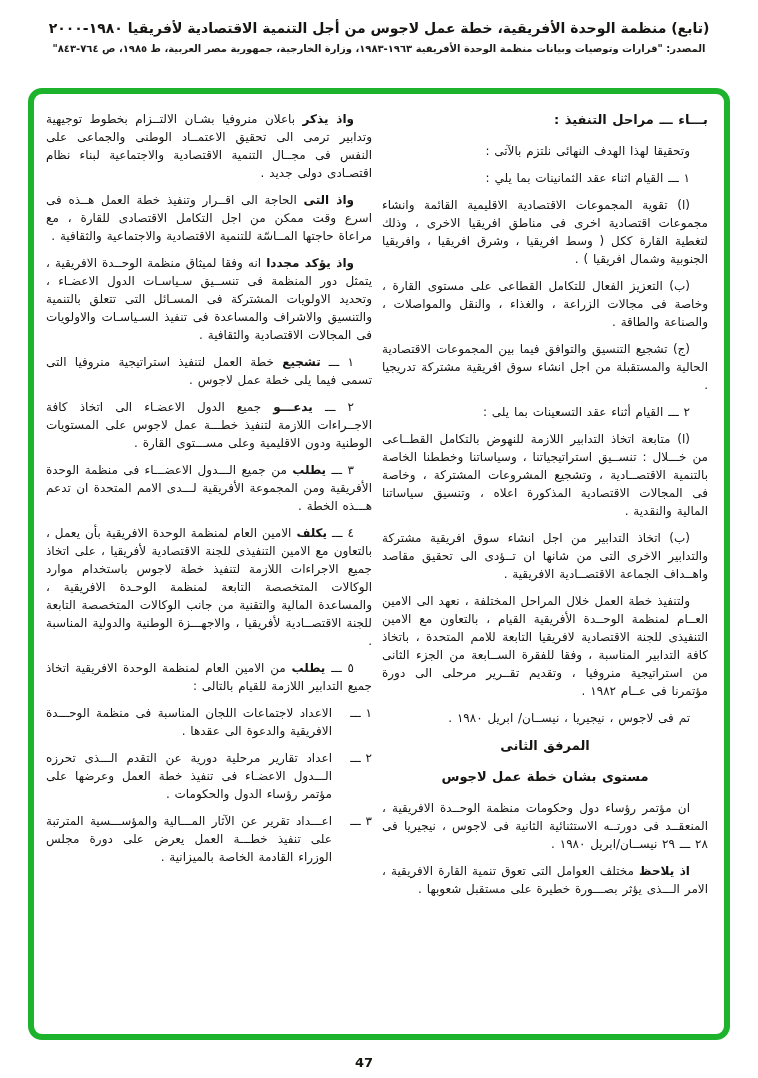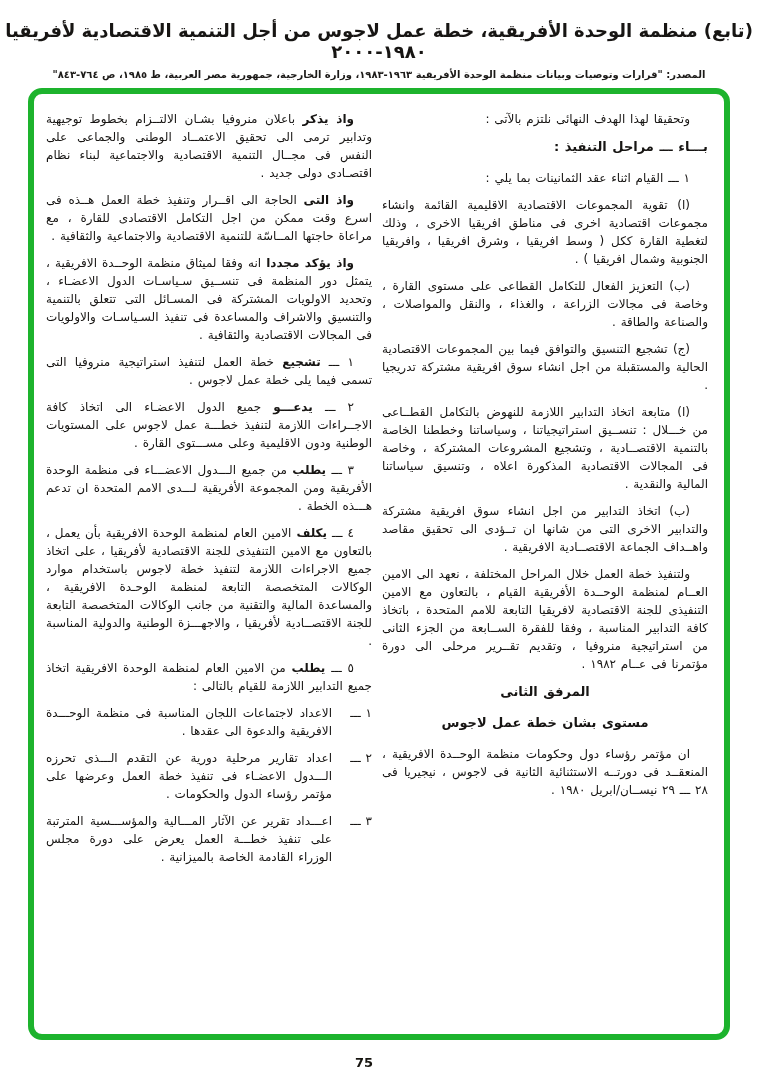--- a/index.html
+++ b/index.html
@@ -4,21 +4,21 @@
 <style>
   * { margin:0; padding:0; box-sizing:border-box; }
   html,body { background:#e8e8e8; }
   body { font-family:"DejaVu Sans","Liberation Sans",sans-serif; }
   .page {
     position:relative; width:758px; height:1078px;
     background:#ffffff; margin:0 auto; overflow:hidden;
     direction:rtl; color:#171513;
   }
   .doc-header { position:absolute; top:20px; right:0; left:0; text-align:center; }
-  .doc-title { font-size:18px; font-weight:bold; letter-spacing:0; }
+  .doc-title { font-size:14px; font-weight:bold; letter-spacing:0; }
   .doc-source { font-size:10px; font-weight:bold; margin-top:7px; color:#1c1a18; }
   .content-box {
     position:absolute; top:88px; left:28px; width:702px; height:952px;
     border:6px solid #1db32d; border-radius:14px; background:#ffffff; overflow:hidden;
   }
   .col { position:absolute; top:16px; bottom:10px; width:326px; overflow:hidden; }
   .col-right { right:16px; }
   .col-left  { left:12px; }
   .para {
     font-size:12px; line-height:1.5; text-align:justify;
@@ -41,43 +41,46 @@
 
 <div class="page">
 
   <div class="doc-header">
     <div class="doc-title">(تابع) منظمة الوحدة الأفريقية، خطة عمل لاجوس من أجل التنمية الاقتصادية لأفريقيا ١٩٨٠-٢٠٠٠</div>
     <div class="doc-source">المصدر: "قرارات وتوصيات وبيانات منظمة الوحدة الأفريقية ١٩٦٣-١٩٨٣، وزارة الخارجية، جمهورية مصر العربية، ط ١٩٨٥، ص ٧٦٤-٨٤٣"</div>
   </div>
 
   <div class="content-box">
     <div class="col col-right">
+        <div class="para heading"><b>بـــاء ـــ مراحل التنفيذ :</b></div>
         <div class="para plain"><span>وتحقيقا لهذا الهدف النهائى نلتزم بالآتى :</span></div>
-        <div class="para heading"><b>بـــاء ـــ مراحل التنفيذ :</b></div>
         <div class="para plain"><span class="prefix">١ ـــ </span><span>القيام اثناء عقد الثمانينات بما يلي :</span></div>
         <div class="para body"><span class="prefix">(ا) </span><span>تقوية المجموعات الاقتصادية الاقليمية القائمة وانشاء مجموعات اقتصادية اخرى فى مناطق افريقيا الاخرى ، وذلك لتغطية القارة ككل ( وسط افريقيا ، وشرق افريقيا ، وافريقيا الجنوبية وشمال افريقيا ) .</span></div>
         <div class="para body"><span class="prefix">(ب) </span><span>التعزيز الفعال للتكامل القطاعى على مستوى القارة ، وخاصة فى مجالات الزراعة ، والغذاء ، والنقل والمواصلات ، والصناعة والطاقة .</span></div>
         <div class="para body"><span class="prefix">(ج) </span><span>تشجيع التنسيق والتوافق فيما بين المجموعات الاقتصادية الحالية والمستقبلة من اجل انشاء سوق افريقية مشتركة تدريجيا .</span></div>
+        <div class="para plain"><span class="prefix">٢ ـــ </span><span>القيام أثناء عقد التسعينات بما يلى :</span></div>
         <div class="para body"><span class="prefix">(ا) </span><span>متابعة اتخاذ التدابير اللازمة للنهوض بالتكامل القطــاعى من خـــلال : تنســيق استراتيجياتنا ، وسياساتنا وخططنا الخاصة بالتنمية الاقتصــادية ، وتشجيع المشروعات المشتركة ، وخاصة فى المجالات الاقتصادية المذكورة اعلاه ، وتنسيق سياساتنا المالية والنقدية .</span></div>
         <div class="para body"><span class="prefix">(ب) </span><span>اتخاذ التدابير من اجل انشاء سوق افريقية مشتركة والتدابير الاخرى التى من شانها ان تــؤدى الى تحقيق مقاصد واهــداف الجماعة الاقتصــادية الافريقية .</span></div>
         <div class="para body"><span>ولتنفيذ خطة العمل خلال المراحل المختلفة ، نعهد الى الامين العــام لمنظمة الوحــدة الأفريقية القيام ، بالتعاون مع الامين التنفيذى للجنة الاقتصادية لافريقيا التابعة للامم المتحدة ، باتخاذ كافة التدابير المناسبة ، وفقا للفقرة الســابعة من الجزء الثانى من استراتيجية منروفيا ، وتقديم تقــرير مرحلى الى دورة مؤتمرنا فى عــام ١٩٨٢ .</span></div>
+        <div class="para body"><span>تم فى لاجوس ، نيجيريا ، نيســان/ ابريل ١٩٨٠ .</span></div>
         <div class="para center"><b>المرفق الثانى</b></div>
         <div class="para center"><b>مستوى بشان خطة عمل لاجوس</b></div>
         <div class="para body"><span>ان مؤتمر رؤساء دول وحكومات منظمة الوحــدة الافريقية ، المنعقــد فى دورتــه الاستثنائية الثانية فى لاجوس ، نيجيريا فى ٢٨ ـــ ٢٩ نيســان/ابريل ١٩٨٠ .</span></div>
+        <div class="para body"><b>اذ يلاحظ</b><span> مختلف العوامل التى تعوق تنمية القارة الافريقية ، الامر الـــذى يؤثر بصـــورة خطيرة على مستقبل شعوبها .</span></div>
       </div>
     <div class="col col-left">
         <div class="para body"><b>واذ يذكر</b><span> باعلان منروفيا بشـان الالتــزام بخطوط توجيهية وتدابير ترمى الى تحقيق الاعتمــاد الوطنى والجماعى على النفس فى مجــال التنمية الاقتصادية والاجتماعية لبناء نظام اقتصـادى دولى جديد .</span></div>
         <div class="para body"><b>واذ التى</b><span> الحاجة الى اقــرار وتنفيذ خطة العمل هــذه فى اسرع وقت ممكن من اجل التكامل الاقتصادى للقارة ، مع مراعاة حاجتها المــاسّة للتنمية الاقتصادية والاجتماعية والثقافية .</span></div>
         <div class="para body"><b>واذ يؤكد مجددا</b><span> انه وفقا لميثاق منظمة الوحــدة الافريقية ، يتمثل دور المنظمة فى تنســيق سـياسـات الدول الاعضـاء ، وتحديد الاولويات المشتركة فى المسـائل التى تتعلق بالتنمية والتنسيق والاشراف والمساعدة فى تنفيذ السـياسـات والاولويات فى المجالات الاقتصادية والثقافية .</span></div>
         <div class="para body"><span class="prefix">١ ـــ </span><b>تشجيع</b><span> خطة العمل لتنفيذ استراتيجية منروفيا التى تسمى فيما يلى خطة عمل لاجوس .</span></div>
         <div class="para body"><span class="prefix">٢ ـــ </span><b>يدعـــو</b><span> جميع الدول الاعضـاء الى اتخاذ كافة الاجــراءات اللازمة لتنفيذ خطـــة عمل لاجوس على المستويات الوطنية ودون الاقليمية وعلى مســـتوى القارة .</span></div>
         <div class="para body"><span class="prefix">٣ ـــ </span><b>يطلب</b><span> من جميع الـــدول الاعضـــاء فى منظمة الوحدة الأفريقية ومن المجموعة الأفريقية لـــدى الامم المتحدة ان تدعم هـــذه الخطة .</span></div>
         <div class="para body"><span class="prefix">٤ ـــ </span><b>يكلف</b><span> الامين العام لمنظمة الوحدة الافريقية بأن يعمل ، بالتعاون مع الامين التنفيذى للجنة الاقتصادية لأفريقيا ، على اتخاذ جميع الاجراءات اللازمة لتنفيذ خطة لاجوس باستخدام موارد الوكالات المتخصصة التابعة لمنظمة الوحـدة الافريقية ، والمساعدة المالية والتقنية من جانب الوكالات المتخصصة التابعة للجنة الاقتصــادية لأفريقيا ، والاجهـــزة الوطنية والدولية المناسبة .</span></div>
         <div class="para body"><span class="prefix">٥ ـــ </span><b>يطلب</b><span> من الامين العام لمنظمة الوحدة الافريقية اتخاذ جميع التدابير اللازمة للقيام بالتالى :</span></div>
         <div class="para list"><span class="num">١ ـــ </span><span>الاعداد لاجتماعات اللجان المناسبة فى منظمة الوحـــدة الافريقية والدعوة الى عقدها .</span></div>
         <div class="para list"><span class="num">٢ ـــ </span><span>اعداد تقارير مرحلية دورية عن التقدم الـــذى تحرزه الـــدول الاعضـاء فى تنفيذ خطة العمل وعرضها على مؤتمر رؤساء الدول والحكومات .</span></div>
         <div class="para list"><span class="num">٣ ـــ </span><span>اعـــداد تقرير عن الآثار المـــالية والمؤســـسية المترتبة على تنفيذ خطـــة العمل يعرض على دورة مجلس الوزراء القادمة الخاصة بالميزانية .</span></div>
       </div>
   </div>
 
-  <div class="page-number">75</div>
+  <div class="page-number">47</div>
 
 </div>
 
 </body></html>

